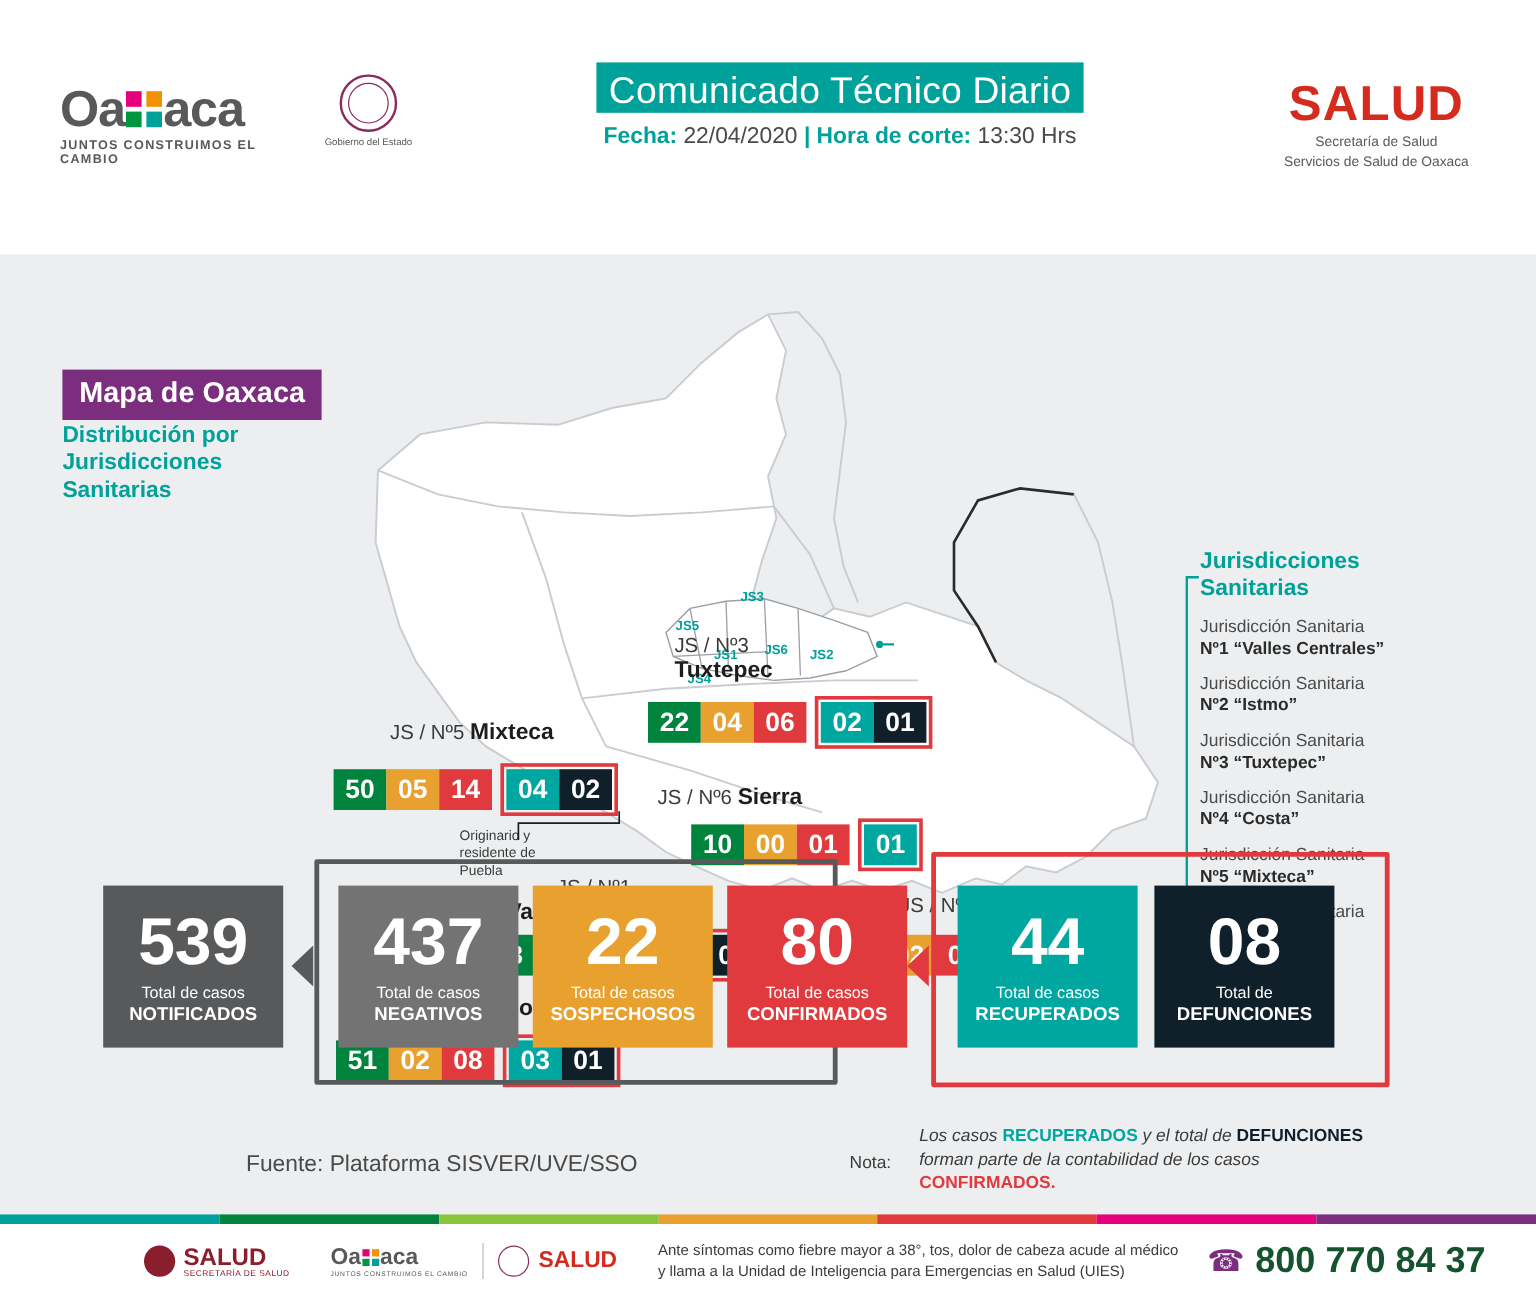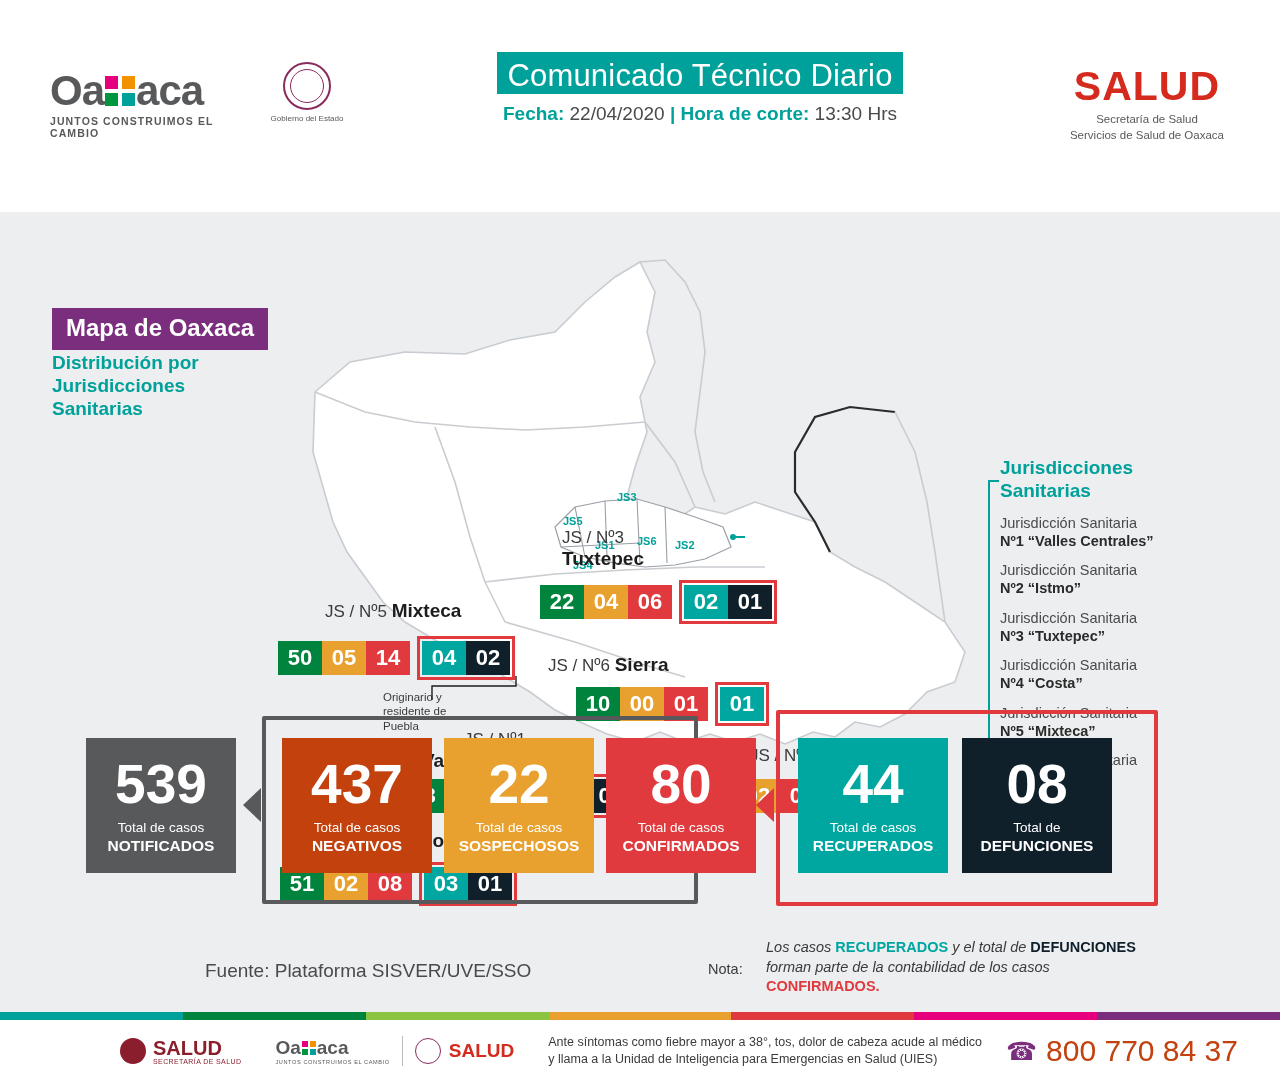--- a/index.html
+++ b/index.html
@@ -141,21 +141,21 @@
     border: 4px solid #e03a3e; border-radius: 2px;
   }
   .box {
     position: absolute; width: 150px; height: 135px; color: #fff;
     display: flex; flex-direction: column; align-items: center; justify-content: center;
   }
   .box .num { font-size: 55px; font-weight: bold; line-height: 1; }
   .box .l1 { font-size: 13.5px; margin-top: 8px; }
   .box .l2 { font-size: 15.5px; font-weight: bold; margin-top: 2px; }
   .b-grey { background: #58595b; left: 0; top: 10px; }
-  .b-green { background: #c2410c; left: 196px; top: 10px; }
+  .b-green { background: #737373; left: 196px; top: 10px; }
   .b-orange { background: #e8a02e; left: 358px; top: 10px; }
   .b-red { background: #e03a3e; left: 520px; top: 10px; }
   .b-teal { background: #00a6a0; left: 712px; top: 10px; }
   .b-dark { background: #10202b; left: 876px; top: 10px; }
 
   .arrow {
     position: absolute; width: 0; height: 0;
     border-top: 17px solid transparent; border-bottom: 17px solid transparent;
   }
   .arrow.grey { border-right: 18px solid #58595b; left: 157px; top: 60px; }
@@ -186,21 +186,21 @@
   .f-salud-sub { color: #8b1e2d; font-size: 7px; letter-spacing: .4px; }
   .f-oax { margin-left: 34px; }
   .f-oax-word { font-size: 19px; font-weight: bold; color: #58595b; display: flex; align-items: center; }
   .f-oax-tag { font-size: 5.6px; color: #58595b; letter-spacing: .6px; }
   .f-sep { width: 1px; height: 30px; background: #bbb; margin: 0 12px; }
   .f-seal { width: 26px; height: 26px; border-radius: 50%; border: 1.5px solid #8a2b5e; }
   .f-salud2 { color: #d52b1e; font-size: 19px; font-weight: bold; margin-left: 8px; }
   .f-text { margin-left: 34px; font-size: 12.5px; color: #3b3b3b; line-height: 1.35; }
   .f-phone { margin-left: 24px; display: flex; align-items: center; gap: 9px; }
   .f-phone .glyph { color: #7b2d7e; font-size: 25px; }
-  .f-phone .num { color: #c2410c; font-size: 30px; font-weight: normal; }
+  .f-phone .num { color: #14532d; font-size: 30px; font-weight: bold; }
 
   .oax-x.sm { width: 14px; height: 14px; }
   .oax-x.sm span { width: 6px; height: 6px; }
 </style>
 </head>
 <body>
 
 <div class="header">
 
   <div class="oaxaca-logo">

